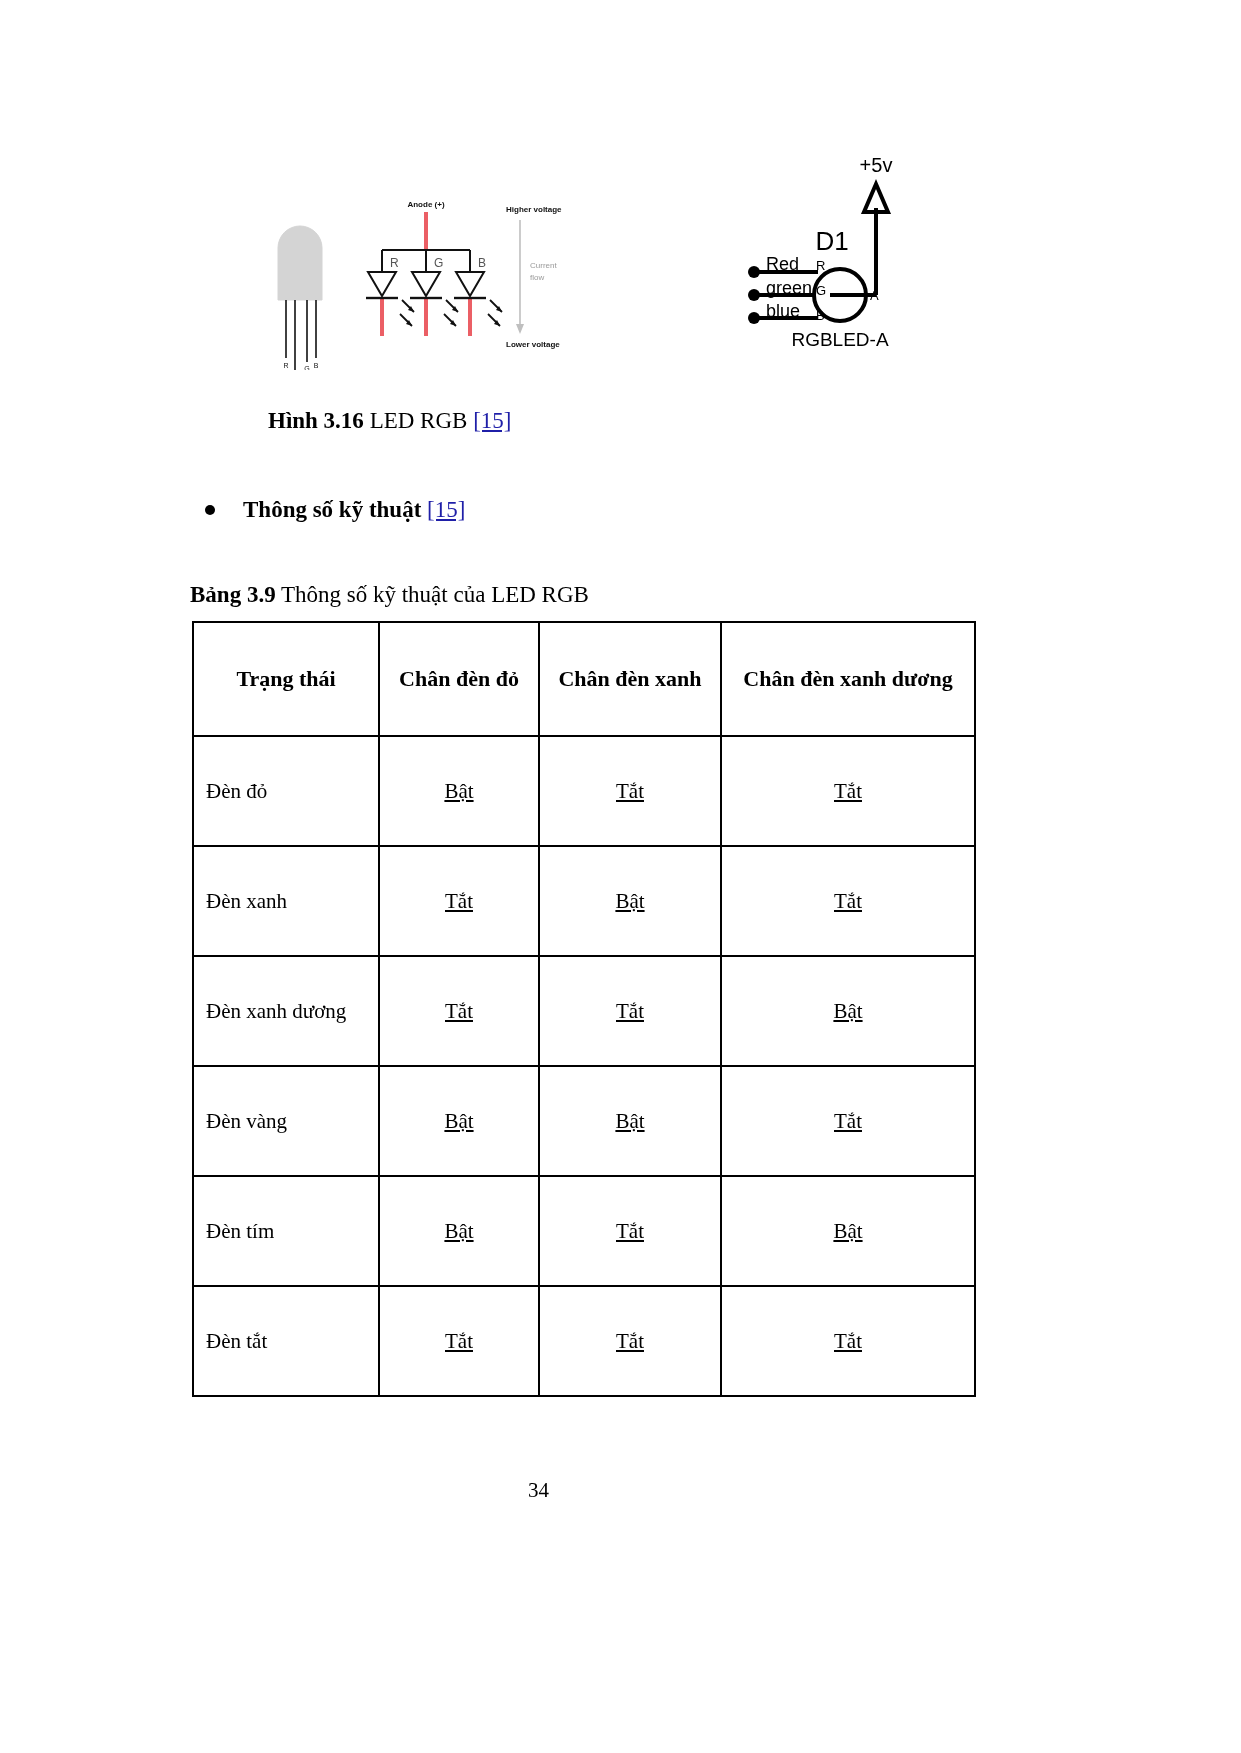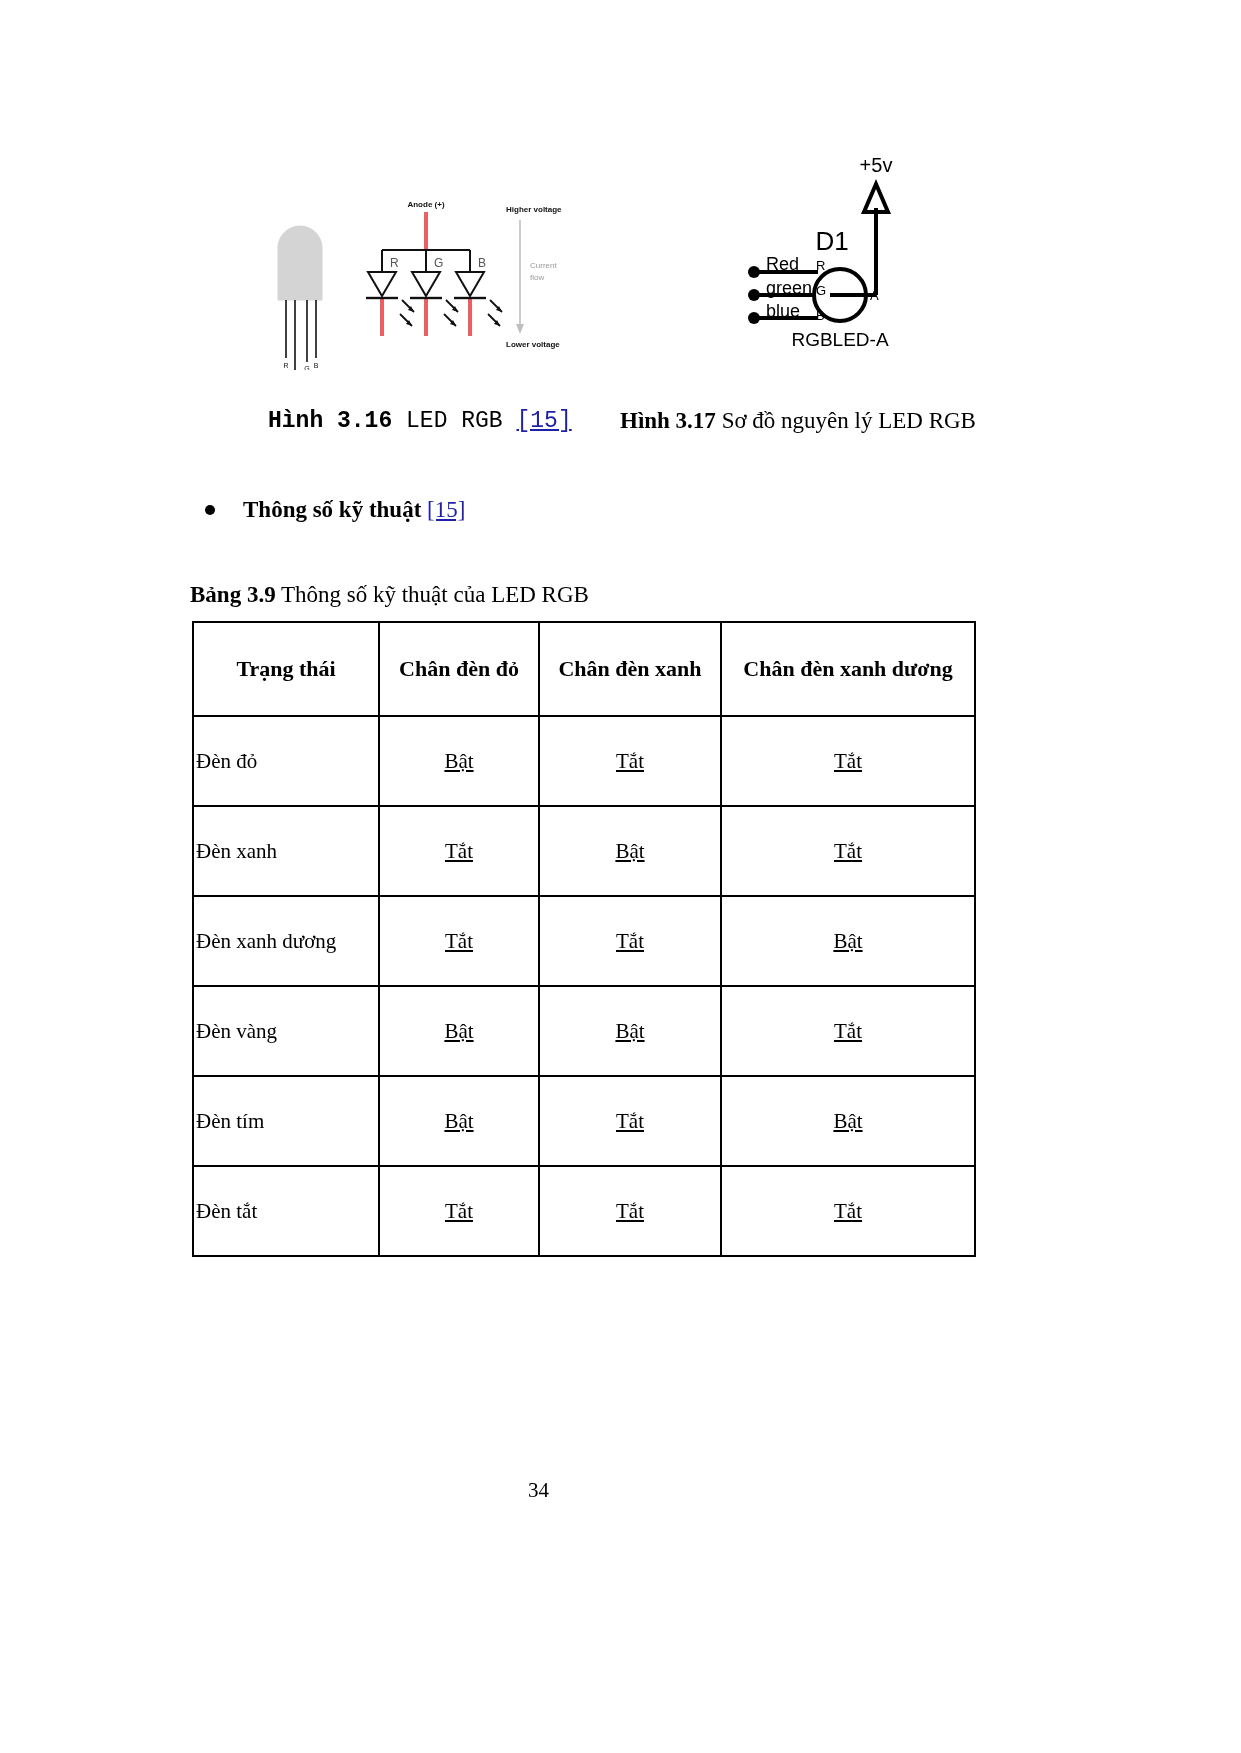--- a/index.html
+++ b/index.html
@@ -51,21 +51,21 @@
     top: 400px;
     width: 1241px;
     height: 50px;
   }
   .caption {
     position: absolute;
     font-size: 23px;
     line-height: 30px;
     white-space: nowrap;
   }
-  .caption-1 { left: 268px; top: 6px; font-family: Liberation Mono, monospace; }
+  .caption-1 { left: 268px; top: 6px; }
   .caption-2 { left: 620px; top: 6px; }
   .cap-bold { font-weight: bold; }
   .cap-reg  { font-weight: normal; }
   .reflink {
     color: #1f1fa8;
     text-decoration: underline;
   }
 
   
   .bullet-line {
@@ -104,21 +104,21 @@
     position: absolute;
     left: 192px;
     top: 621px;
     width: 782px;
     border-collapse: collapse;
     table-layout: fixed;
     font-size: 21px;
   }
   .spec-table td, .spec-table th {
     border: 2px solid #000;
-    padding: 2px;
+    padding: 12px;
     height: 84px;
     vertical-align: middle;
     font-weight: normal;
   }
   .spec-table thead th {
     font-weight: bold;
     text-align: center;
     font-size: 22px;
     height: 88px;
   }
@@ -246,23 +246,20 @@
         <text class="svg-lbl" x="160" y="150" font-size="13" fill="#000">A</text>
         <text class="svg-lbl" x="130" y="196" font-size="19" text-anchor="middle" fill="#000">RGBLED-A</text>
       </svg>
     </div>
   </div>
 
   <div class="caption-row">
     <div class="caption caption-1">
       <span class="cap-bold">Hình 3.16</span><span class="cap-reg"> LED RGB </span><span class="reflink">[15]</span>
     </div>
-    <div class="caption caption-2">
-      <span class="cap-bold">Hình 3.17</span><span class="cap-reg"> Sơ đồ nguyên lý LED RGB</span>
-    </div>
   </div>
 
   <div class="bullet-line">
     <span class="bullet-dot"></span><span class="bullet-text">Thông số kỹ thuật</span><span>&nbsp;</span><span class="reflink">[15]</span>
   </div>
 
   <div class="table-caption">
     <span class="cap-bold">Bảng 3.9</span><span class="cap-reg"> Thông số kỹ thuật của LED RGB</span>
   </div>
 

